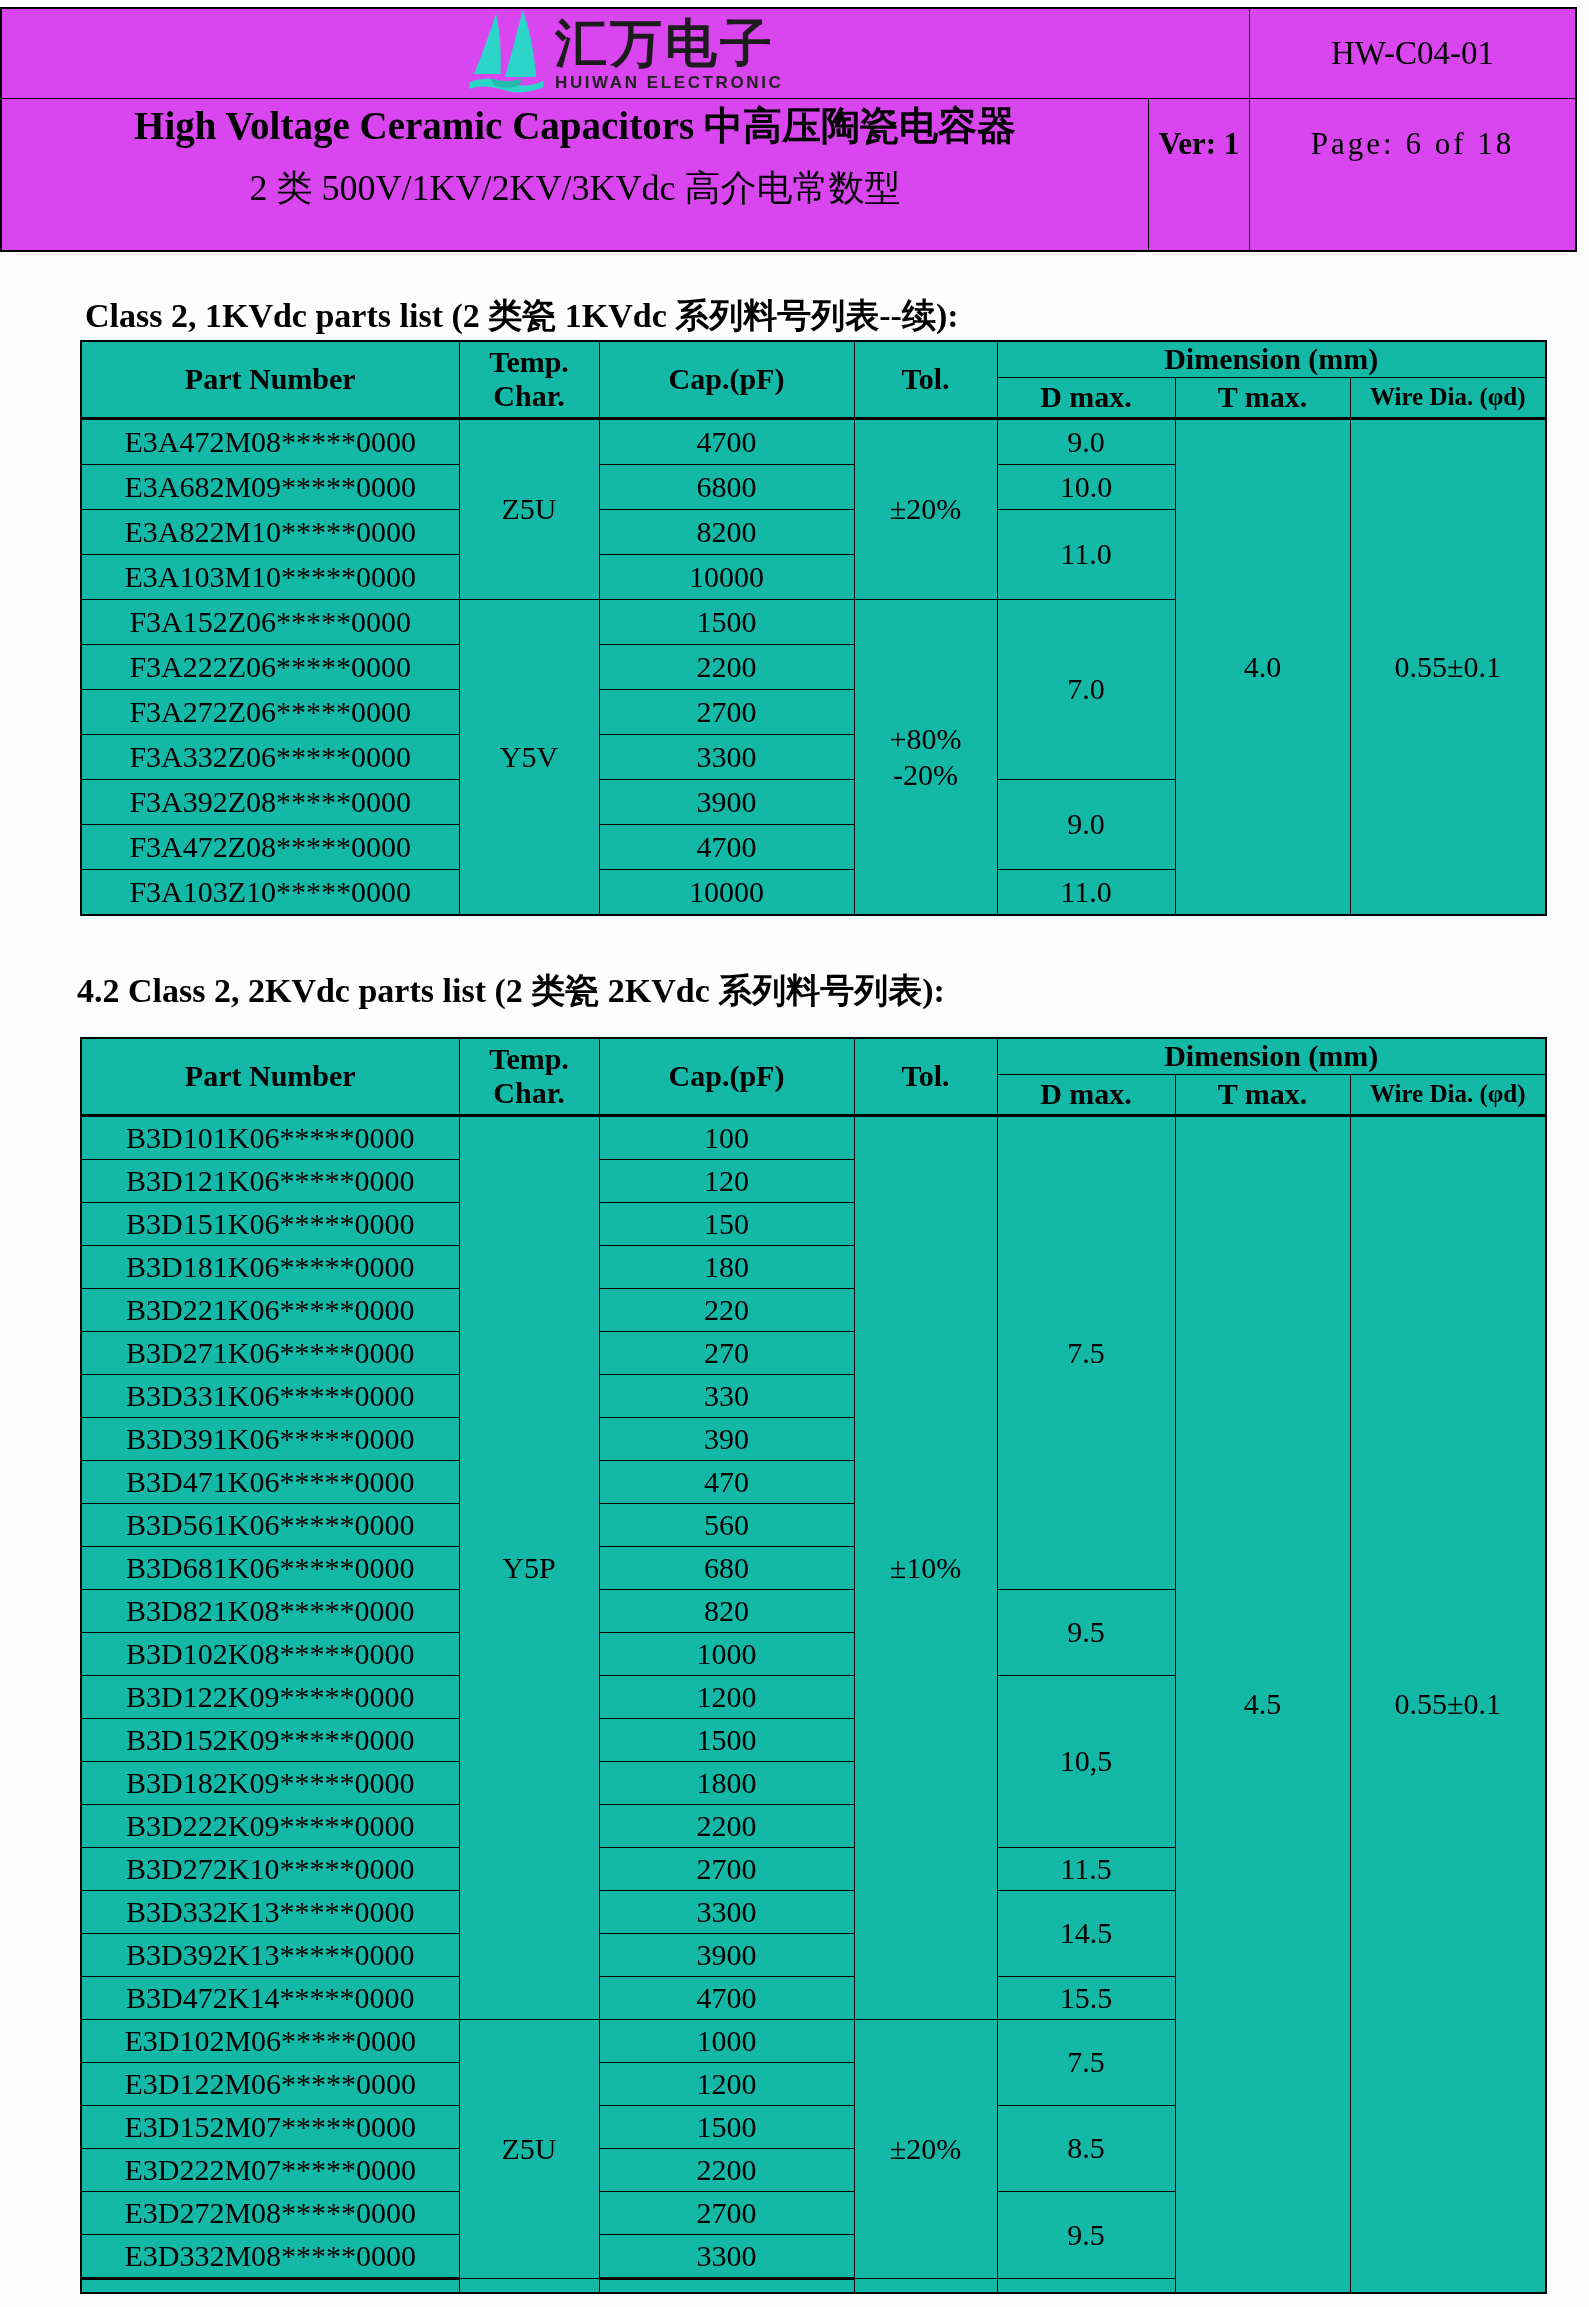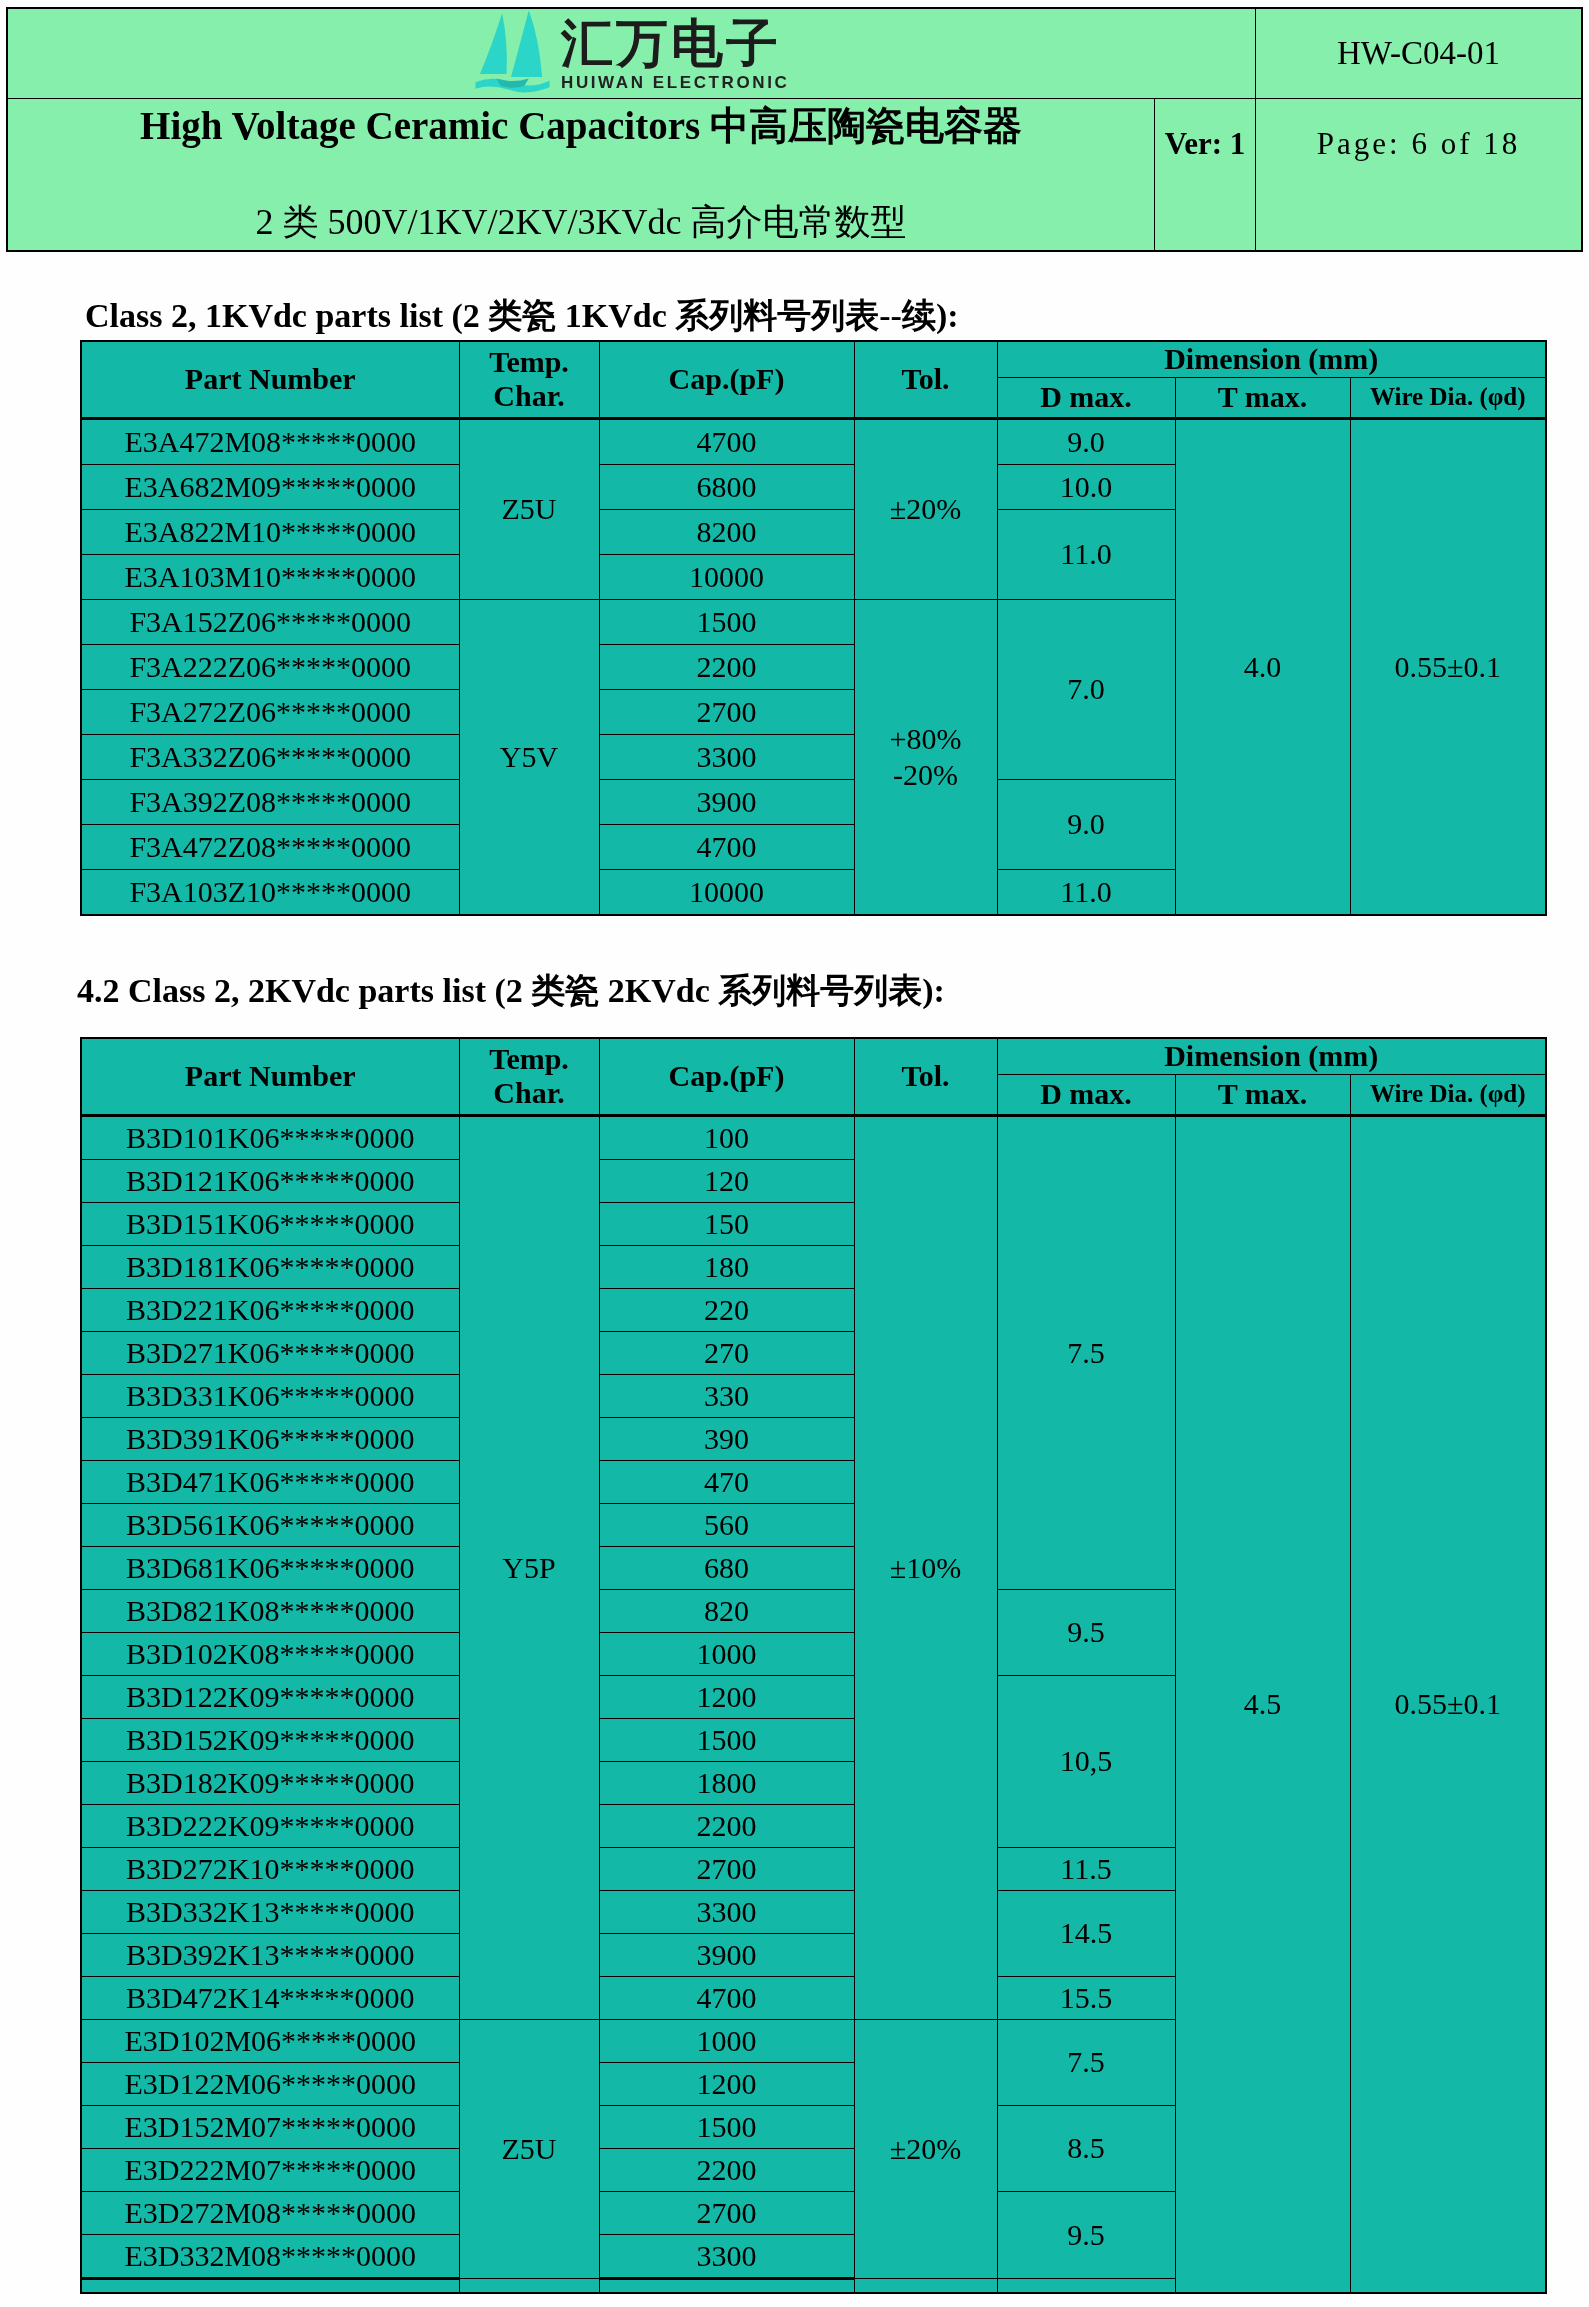--- a/index.html
+++ b/index.html
@@ -1,29 +1,29 @@
 <!DOCTYPE html>
 <html style="font-size:12px"><head>
 <meta charset="utf-8">
 <style>
   html,body{margin:0;padding:0;background:#888;}
   body{width:1590px;height:2307px;position:relative;overflow:hidden;background:#fefefe;
        font-family:"Liberation Serif","DejaVu Serif",serif;color:#000;}
 
   
-  .header-box{position:absolute;left:6px;top:7.4px;width:1573px;height:241px;
+  .header-box{position:absolute;left:0;top:7.4px;width:1573px;height:241px;
     border:2.2px solid #000;display:grid;
-    grid-template-columns:1147px 101px auto;grid-template-rows:90px auto;background:#86efac;}
+    grid-template-columns:1147px 101px auto;grid-template-rows:90px auto;background:#d946ef;}
   .hcell{box-sizing:border-box;}
   .logo-cell{grid-column:1/3;grid-row:1;border-right:1.5px solid #000;border-bottom:1.5px solid #000;
     display:flex;align-items:center;justify-content:center;}
   .doc-cell{grid-column:3;grid-row:1;border-bottom:1.5px solid #000;
     display:flex;align-items:center;justify-content:center;font-size:33px;}
   .title-cell{grid-column:1;grid-row:2;border-right:1.5px solid #000;
-    display:flex;flex-direction:column;align-items:center;justify-content:space-between;
+    display:flex;flex-direction:column;align-items:center;justify-content:flex-start;
     gap:10.4px;padding-bottom:3px;text-align:center;}
   .ver-cell{grid-column:2;grid-row:2;border-right:1.5px solid #000;
     display:flex;justify-content:center;align-items:flex-start;padding-top:27px;font-size:31px;font-weight:bold;}
   .page-cell{grid-column:3;grid-row:2;
     display:flex;justify-content:center;align-items:flex-start;padding-top:27px;
     font-size:31px;letter-spacing:3px;}
   .title-l1,.title-l2{font-size:39px;font-weight:bold;}
   .title-l3{font-size:36px;font-weight:normal;}
 
   

